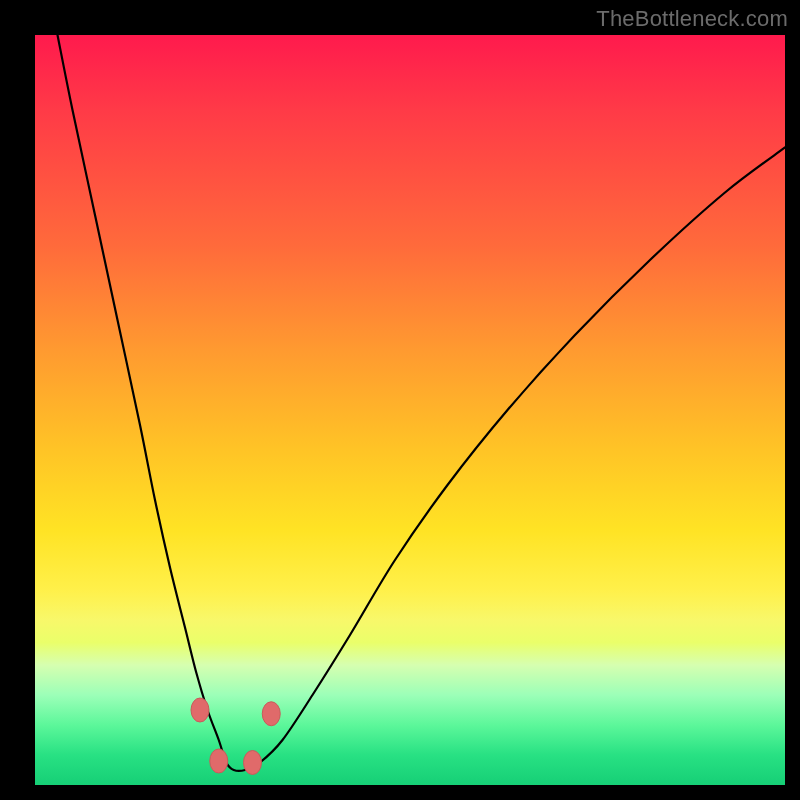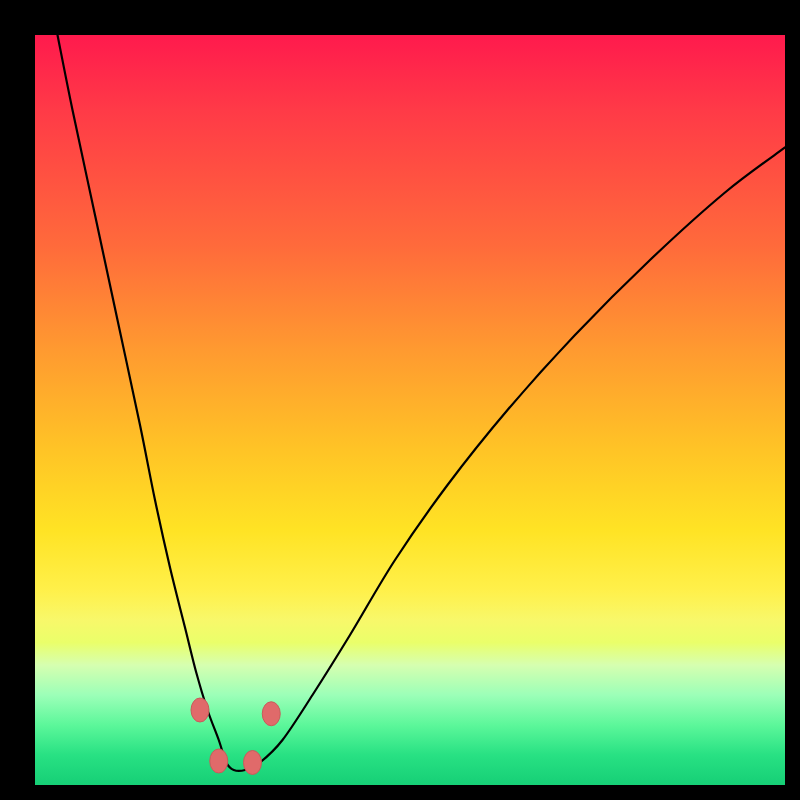--- a/index.html
+++ b/index.html
@@ -74,13 +74,14 @@
       </g>
       <g id="blobs">
           <ellipse cx="165.00" cy="675.00" rx="9" ry="12" fill="#e06a6a" stroke="#c95a5a" stroke-width="1"></ellipse>
           <ellipse cx="183.75" cy="726.00" rx="9" ry="12" fill="#e06a6a" stroke="#c95a5a" stroke-width="1"></ellipse>
           <ellipse cx="217.50" cy="727.50" rx="9" ry="12" fill="#e06a6a" stroke="#c95a5a" stroke-width="1"></ellipse>
           <ellipse cx="236.25" cy="678.75" rx="9" ry="12" fill="#e06a6a" stroke="#c95a5a" stroke-width="1"></ellipse>
         </g>
     </svg>
   </div>
 
+  <div class="watermark">TheBottleneck.com</div>
 </div>
 
 </body></html>

